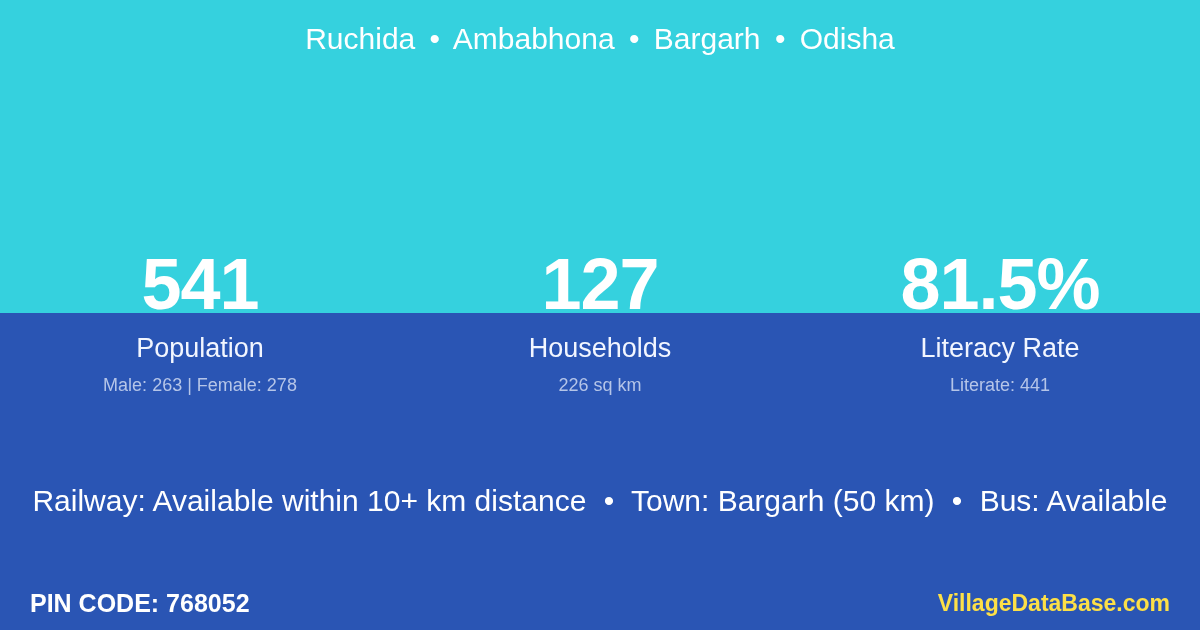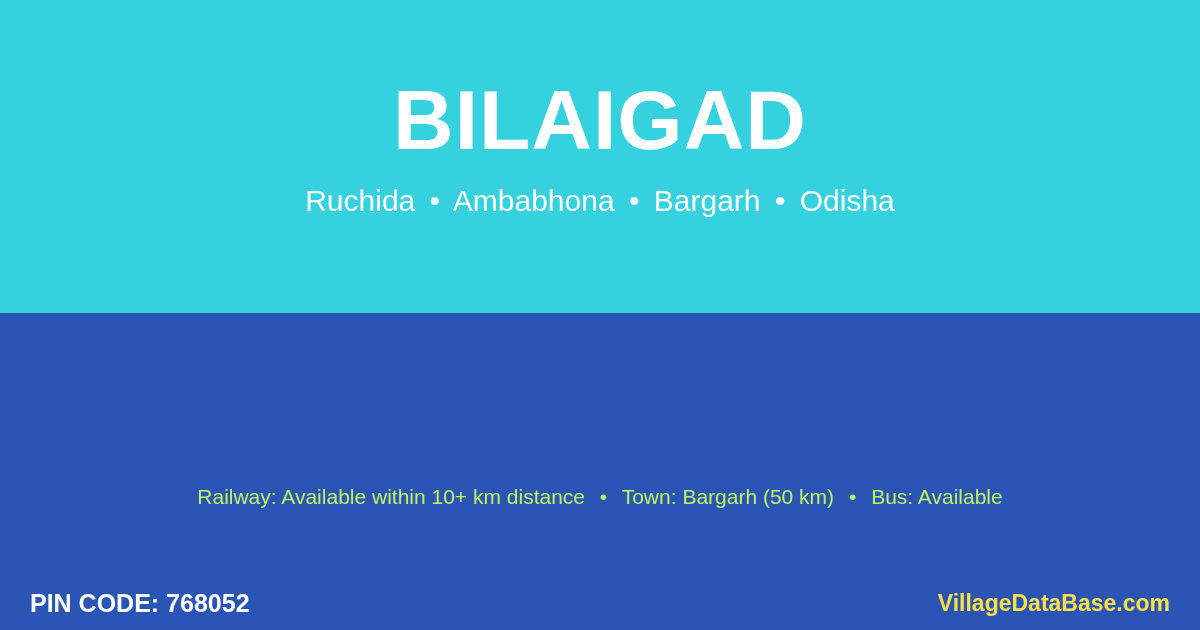--- a/index.html
+++ b/index.html
@@ -98,22 +98,22 @@
     color:#b5c5e8;
     line-height:1;
   }
 
   
   #infrastructure {
     position:absolute;
     left:0; top:486px;
     width:1200px;
     text-align:center;
-    font-size:21px;
-    color:#bef264;
+    font-size:30px;
+    color:#ffffff;
     line-height:1;
   }
 
   #infrastructure .sep {
     padding:0 9px;
   }
 
   
   #footer {
     position:absolute;
@@ -141,33 +141,53 @@
   }
 </style>
 </head>
 <body>
 
 <div id="card">
 
   <div id="band-cyan"></div>
 
   <div id="header">
-    <div id="village-title">BILAIGAD</div>
 
     <div id="village-location">
       <span>Ruchida</span>
       <span class="sep">•</span>
       <span>Ambabhona</span>
       <span class="sep">•</span>
       <span>Bargarh</span>
       <span class="sep">•</span>
       <span>Odisha</span>
     </div>
   </div>
 
+  <div id="stats-row">
+
+    <div class="stat-col">
+      <div class="stat-value">541</div>
+      <div class="stat-label">Population</div>
+      <div class="stat-detail">Male: 263 | Female: 278</div>
+    </div>
+
+    <div class="stat-col">
+      <div class="stat-value">127</div>
+      <div class="stat-label">Households</div>
+      <div class="stat-detail">226 sq km</div>
+    </div>
+
+    <div class="stat-col">
+      <div class="stat-value">81.5%</div>
+      <div class="stat-label">Literacy Rate</div>
+      <div class="stat-detail">Literate: 441</div>
+    </div>
+
+  </div>
 
   <div id="infrastructure">
     <span>Railway: Available within 10+ km distance</span>
     <span class="sep">•</span>
     <span>Town: Bargarh (50 km)</span>
     <span class="sep">•</span>
     <span>Bus: Available</span>
   </div>
 
   <div id="footer">

